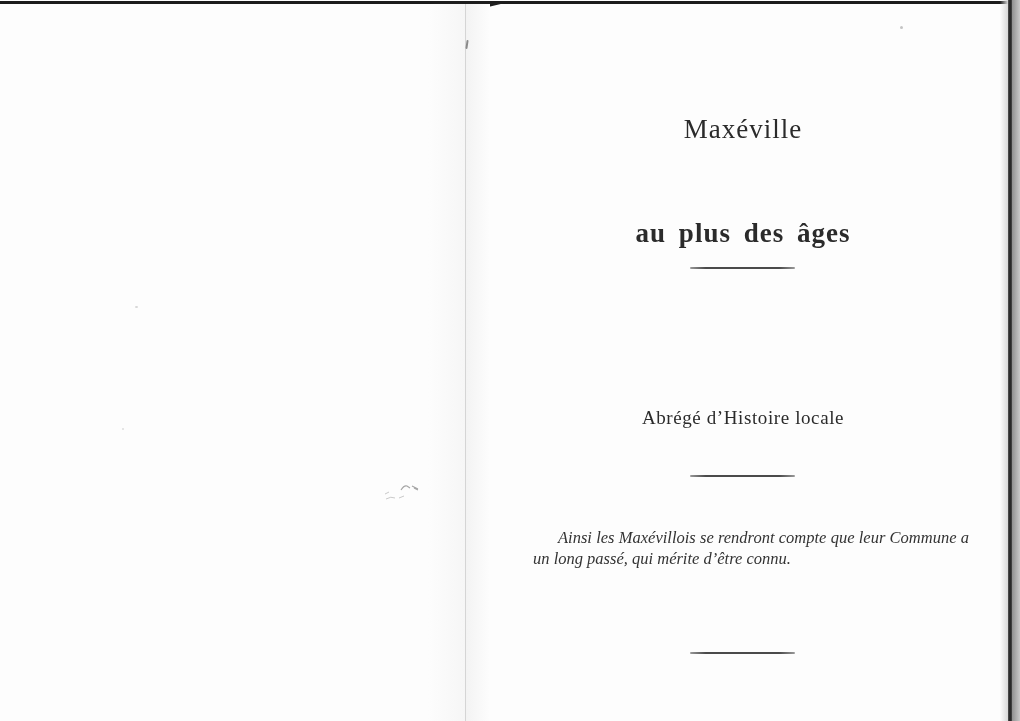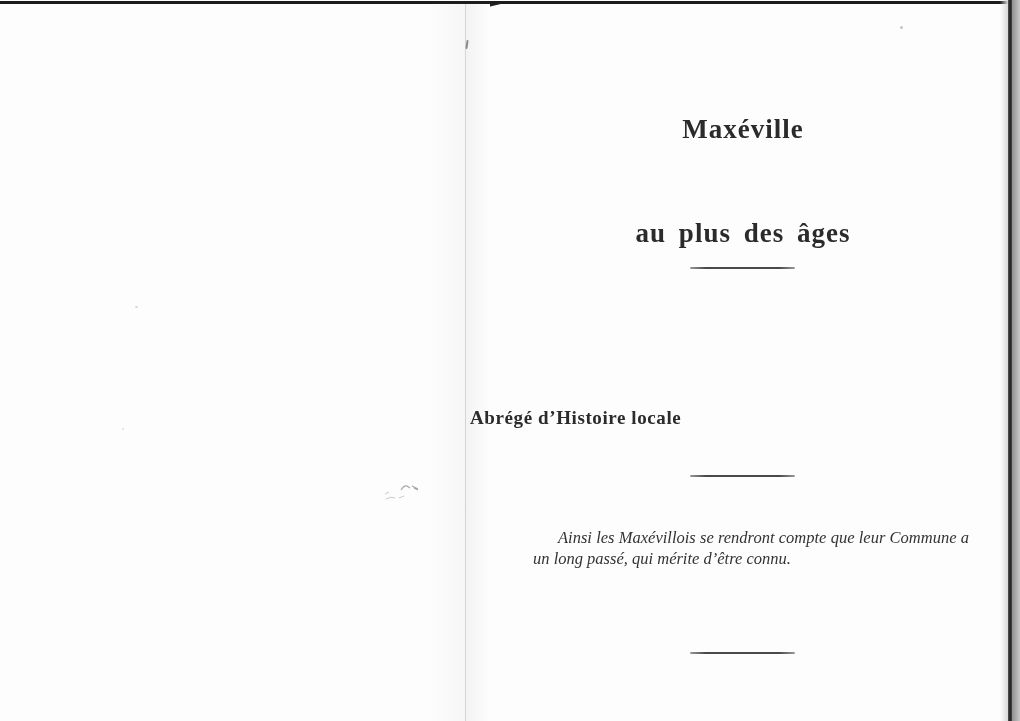--- a/index.html
+++ b/index.html
@@ -81,41 +81,40 @@
     position: absolute;
     left: 466px; top: 4px;
     width: 542px; height: 717px;
   }
   .book-title {
     position: absolute;
     left: 470px; top: 96px;
     width: 546px;
     text-align: center;
     font-size: 27px;
-    font-weight: 700;
+    font-weight: 400;
     letter-spacing: 1px;
   }
   .book-subtitle {
     position: absolute;
     left: 470px; top: 196px;
     width: 546px;
     text-align: center;
     font-size: 27px;
     font-weight: 700;
     letter-spacing: 1px;
     word-spacing: 5px;
   }
   .section-heading {
     position: absolute;
     left: 470px; top: 407px;
     width: 546px;
-    text-align: left;
+    text-align: center;
     font-size: 19px;
     letter-spacing: 0.6px;
-    font-weight: bold;
   }
   .rule {
     position: absolute;
     height: 2px;
     width: 105px;
     left: 690px;
     background: linear-gradient(to right, #9a9a9a, #4a4a4a 15%, #4a4a4a 85%, #9a9a9a);
     border-radius: 1px;
   }
   .rule-1 { top: 267px; }

